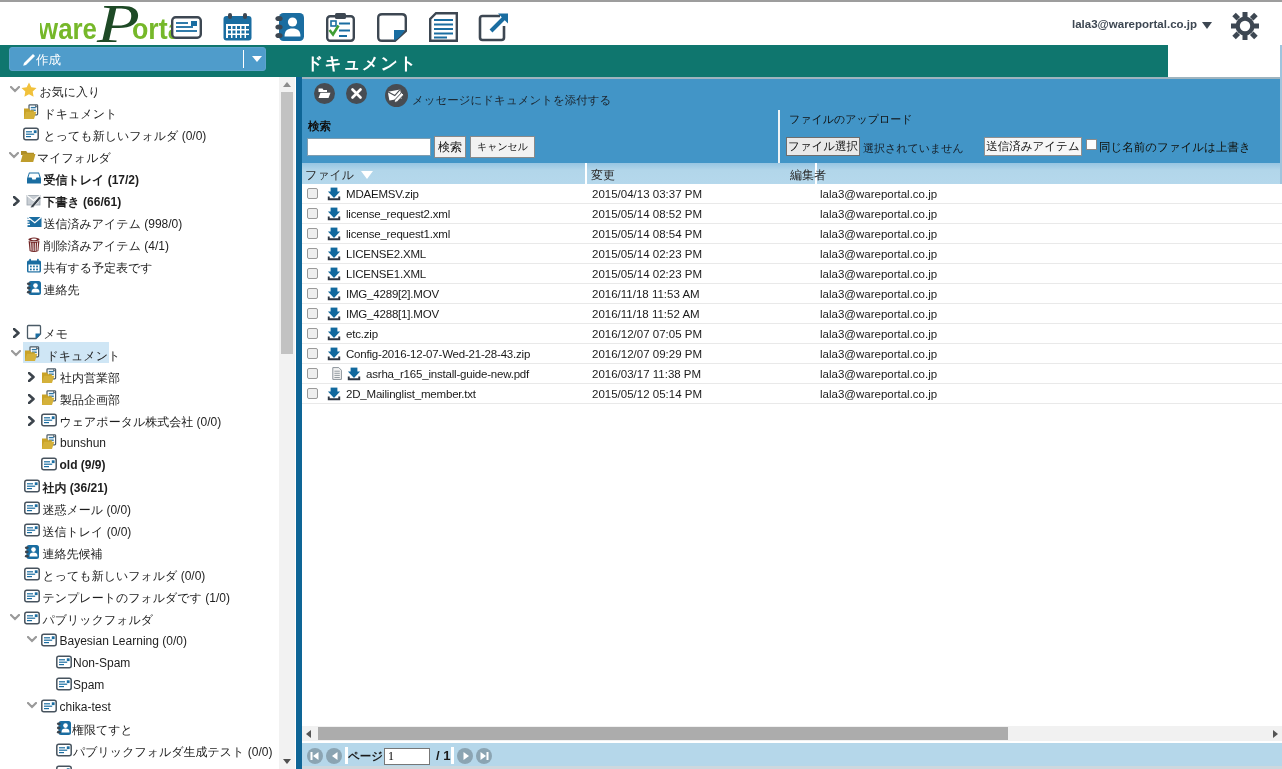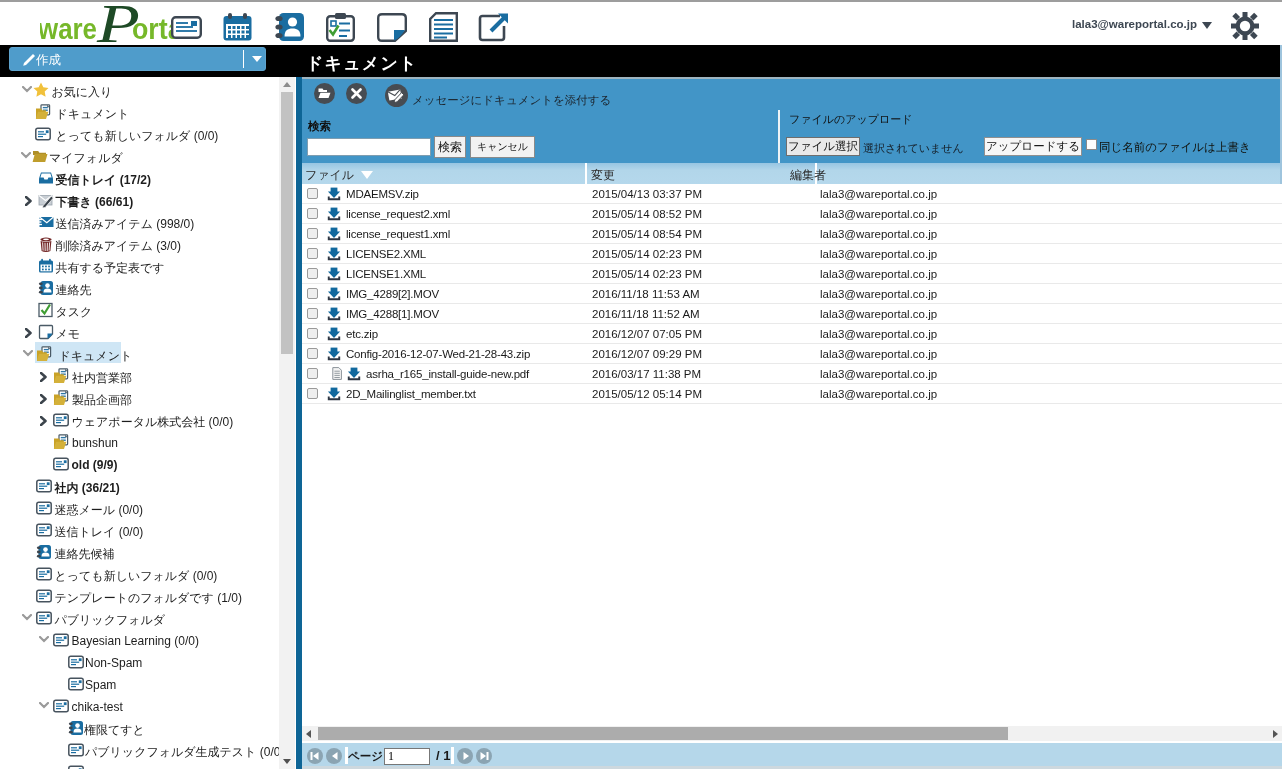--- a/index.html
+++ b/index.html
@@ -3,28 +3,28 @@
 <style>
 * { margin:0; padding:0; box-sizing:border-box; }
 html,body { width:1282px; height:769px; overflow:hidden; background:#fff;
   font-family:"Liberation Sans", sans-serif; }
 .abs { position:absolute; }
 #topline { position:absolute; left:0; top:0; width:1282px; height:2px; background:#9d9d9d; }
 #header { position:absolute; left:0; top:2px; width:1282px; height:43px; background:#fff; }
 #logo { position:absolute; left:0; top:0;padding-left:40px; }
 #acct { position:absolute; right:85px; top:16px; font-weight:bold; font-size:11.5px; color:#3d4752; }
 #caret { position:absolute; right:70px; top:20px; width:0; height:0; border-left:5px solid transparent; border-right:5px solid transparent; border-top:7px solid #3d4752; }
-#tealbar { position:absolute; left:0; top:45px; width:1282px; height:32px; background:#000000; }
+#tealbar { position:absolute; left:0; top:45px; width:1168px; height:32px; background:#0f766e; }
 #createbtn { position:absolute; left:9px; top:2px; width:257px; height:24px; background:#4f9ccb; border:1px solid #5ea3cd; border-radius:3px; }
 #createbtn .divi { position:absolute; left:233px; top:2px; width:1px; height:18px; background:#fff; }
 #createbtn .ar { position:absolute; left:242px; top:8px; width:0; height:0; border-left:5px solid transparent; border-right:5px solid transparent; border-top:6px solid #fff; }
 #createbtn .ct { position:absolute; left:26px; top:4px; color:#fff; font-size:12.5px; }
 #doctitle { position:absolute; left:306px; top:7px; color:#fff; font-size:17px; font-weight:bold; letter-spacing:1.2px; }
 #sidebar { position:absolute; left:0; top:77px; width:297px; height:692px; background:#fff; overflow:hidden; }
-.trow { position:absolute; left:16px; height:22px; width:297px; }
+.trow { position:absolute; left:4px; height:22px; width:297px; }
 .tchev { position:absolute; top:7px; }
 .tico { position:absolute; top:3px; }
 .ttx { position:absolute; top:5px; font-size:12px; color:#1d1d1d; white-space:nowrap; }
 .ttx.b { font-weight:bold; }
 .tsel { position:absolute; top:-1px; height:21px; background:#cfe6f5; }
 #sscroll { position:absolute; left:279px; top:77px; width:16px; height:692px; background:#f2f2f2; }
 #sscroll .thumb { position:absolute; left:2px; top:15px; width:12px; height:262px; background:#c2c2c2; }
 #sscroll .up { position:absolute; left:4px; top:5px; width:0; height:0; border-left:4px solid transparent; border-right:4px solid transparent; border-bottom:5px solid #8c8c8c; }
 #sscroll .dn { position:absolute; left:4px; bottom:5px; width:0; height:0; border-left:4px solid transparent; border-right:4px solid transparent; border-top:5px solid #505050; }
 #lborder { position:absolute; left:296px; top:77px; width:6px; height:692px; background:#0e6596; }
@@ -322,39 +322,33 @@
 <div class="trow" style="top:134px">
       <svg class="tico" style="left:22px" width="16" height="16">
         <use href="#i-sent"></use>
       </svg>
       <span class="ttx" style="left:39.5px">送信済みアイテム (998/0)</span>
     </div>
 <div class="trow" style="top:156px">
       <svg class="tico" style="left:22px" width="16" height="16">
         <use href="#i-trash"></use>
       </svg>
-      <span class="ttx" style="left:39.5px">削除済みアイテム (3/0)</span>
+      <span class="ttx" style="left:39.5px">削除済みアイテム (4/1)</span>
     </div>
 <div class="trow" style="top:178px">
       <svg class="tico" style="left:22px" width="16" height="16">
         <use href="#i-calsm"></use>
       </svg>
       <span class="ttx" style="left:39.5px">共有する予定表です</span>
     </div>
 <div class="trow" style="top:200px">
       <svg class="tico" style="left:22px" width="16" height="16">
         <use href="#i-book"></use>
       </svg>
       <span class="ttx" style="left:39.5px">連絡先</span>
-    </div>
-<div class="trow" style="top:222px">
-      <svg class="tico" style="left:22px" width="16" height="16">
-        <use href="#i-task"></use>
-      </svg>
-      <span class="ttx" style="left:39.5px">タスク</span>
     </div>
 <div class="trow" style="top:244px">
       <svg class="tchev" style="left:9px" width="7" height="10" viewBox="0 0 7 10">
         <path d="M1 1 L5.5 5 L1 9" fill="none" stroke="#3c444c" stroke-width="2.6" stroke-linecap="round" stroke-linejoin="round"></path>
       </svg>
       <svg class="tico" style="left:22px" width="16" height="16">
         <use href="#i-memo"></use>
       </svg>
       <span class="ttx" style="left:39.5px">メモ</span>
     </div>
@@ -533,21 +527,21 @@
       </div>
     <span id="attachtx">メッセージにドキュメントを添付する</span>
     <span id="q-label">検索</span>
     <div id="q-input"></div>
     <div class="gbtn" style="left:132px;width:32px">検索</div>
     <div class="gbtn" style="left:168px;width:65px;font-size:10px">キャンセル</div>
     <div id="upsep"></div>
     <span id="up-label">ファイルのアップロード</span>
     <div id="fselbtn">ファイル選択</div>
     <span id="fseltx">選択されていません</span>
-    <div id="upbtn">アップロードする</div>
+    <div id="upbtn">送信済みアイテム</div>
     <div id="upcb"></div>
     <span id="uplbl">同じ名前のファイルは上書き</span>
   </div>
   <div id="thead">
     <span class="h" style="left:3px">ファイル</span>
       <div id="sortar"></div>
     <div class="vsep" style="left:283px"></div>
     <span class="h" style="left:289px">変更</span>
     <div class="vsep" style="left:513px"></div>
     <span class="h" style="left:488px">編集者</span>

